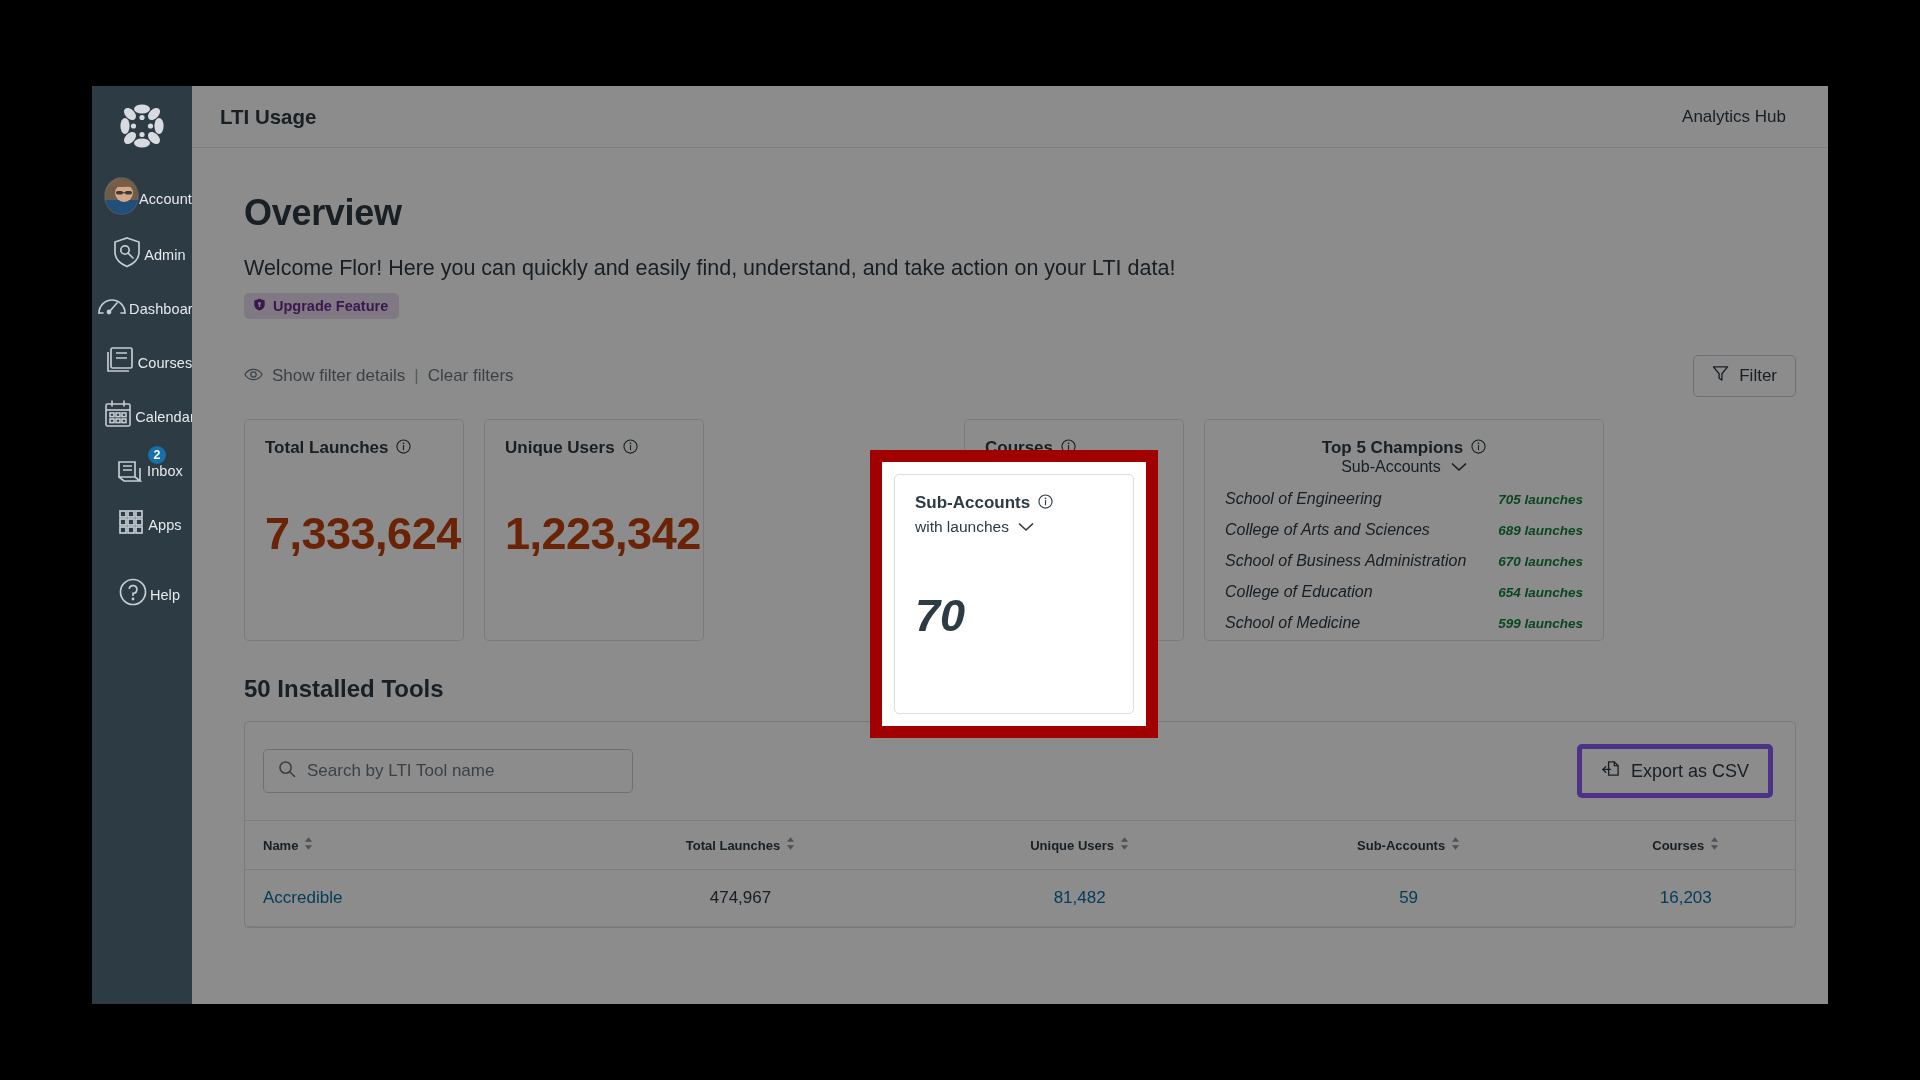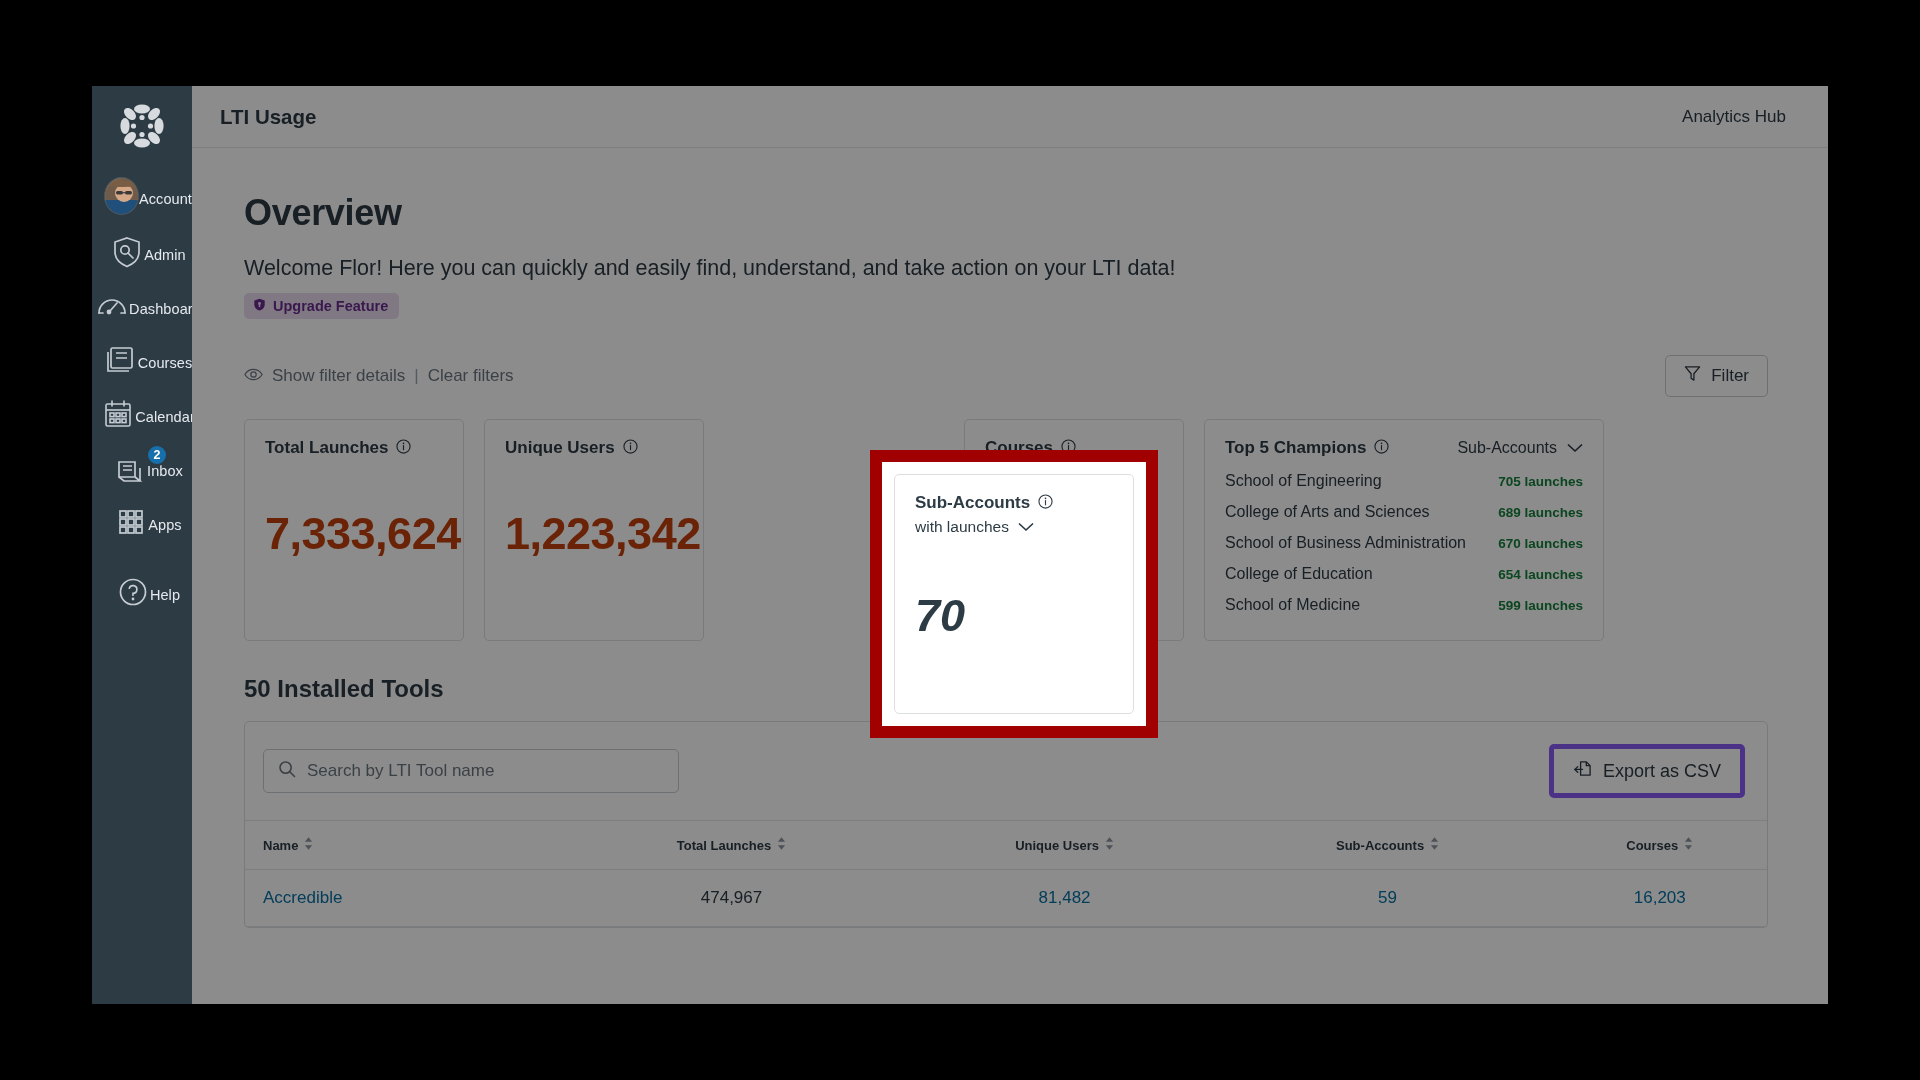--- a/index.html
+++ b/index.html
@@ -72,21 +72,21 @@
     height: 62px;
     display: flex; align-items: center;
     justify-content: space-between;
     padding: 0 42px 0 28px;
     border-bottom: 1px solid #e3e5e7;
     background: #ffffff;
   }
   .topbar-title { font-size: 20.5px; font-weight: 700; color: #2d3b45; }
   .topbar-right { font-size: 17px; color: #2d3b45; }
 
-  .content { padding: 44px 60px 0 52px; }
+  .content { padding: 44px 32px 0 52px; }
 
   .page-title {
     font-size: 36px; font-weight: 700;
     color: #2d3b45; letter-spacing: -0.3px;
     margin-bottom: 22px;
   }
   .welcome {
     font-size: 21.5px; color: #2d3b45;
     margin-bottom: 12px; font-weight: 400;
   }
@@ -148,47 +148,48 @@
     letter-spacing: -0.5px;
     line-height: 1;
     transform: translateY(-84px);
     white-space: nowrap;
   }
   .card.has-sub .card-value { transform: translateY(-74px); }
 
   .champ-header {
     display: flex; align-items: center; justify-content: space-between;
     margin-bottom: 7px;
+    flex-direction: column;
   }
   .champ-select {
     display: flex; align-items: center; gap: 10px;
     font-size: 16px; color: #2d3b45; cursor: pointer;
   }
   .champ-row {
     display: flex; justify-content: space-between; align-items: baseline;
     padding: 6.5px 0;
-    font-size: 16px; color: #2d3b45;
+    font-size: 16px; color: #2d3b45; font-style: italic;
   }
   .champ-val { font-size: 13.5px; font-weight: 700; color: #15803d; white-space: nowrap; }
 
   
   .tools-title {
     font-size: 24px; font-weight: 700; color: #2d3b45;
     margin-top: 34px; margin-bottom: 18px;
   }
   .tools-panel {
     border: 1px solid #dcdfe1; border-radius: 5px;
     background: #fff;
   }
   .tools-toolbar {
     display: flex; align-items: center; justify-content: space-between;
     padding: 22px 22px 22px 18px;
   }
   .search-box {
-    width: 416px;
+    width: 370px;
     border: 1px solid #c7cdd1; border-radius: 5px;
     display: flex; align-items: center; gap: 11px;
     padding: 10px 14px;
     background: #fff;
   }
   .search-input {
     border: 0; outline: 0; font-size: 17px; color: #2d3b45;
     font-family: "Liberation Sans", sans-serif;
     width: 100%; background: transparent;
   }

